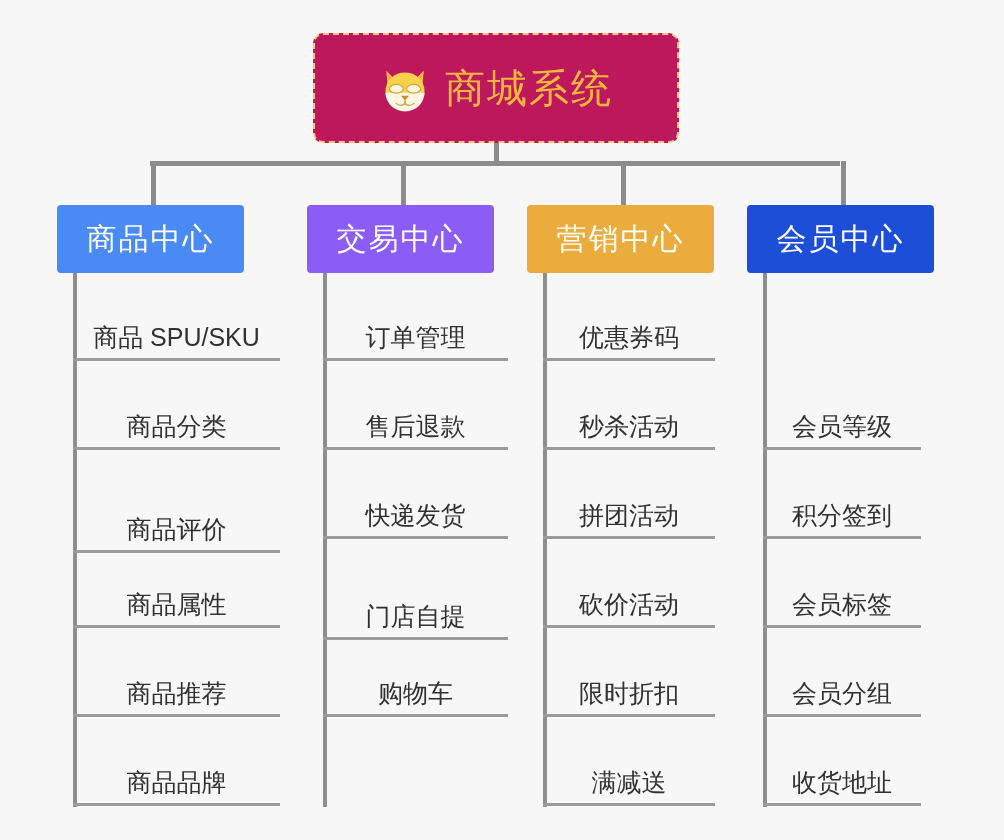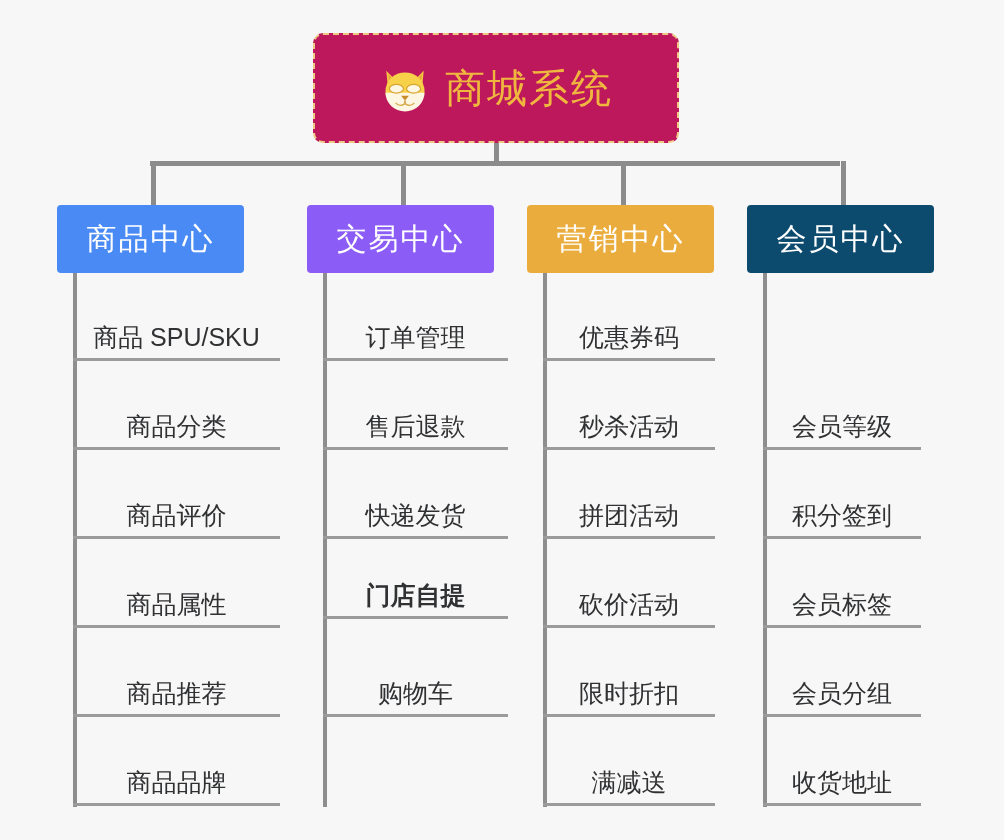--- a/index.html
+++ b/index.html
@@ -157,21 +157,21 @@
         <span class="cat-label">商品中心</span>
       </div>
       <div class="column" style="left: 73px; top: 273px; width: 207px; height: 534px;">
         <div class="trunk" style="height: 534px;"></div>
         <div class="leaf" style="top: 0px; width: 207px;">
           <span class="leaf-label">商品 SPU/SKU</span>
         </div>
         <div class="leaf" style="top: 89px; width: 207px;">
           <span class="leaf-label">商品分类</span>
         </div>
-        <div class="leaf" style="top: 178px; width: 207px;">
+        <div class="leaf" style="top: 192px; width: 207px;">
           <span class="leaf-label">商品评价</span>
         </div>
         <div class="leaf" style="top: 267px; width: 207px;">
           <span class="leaf-label">商品属性</span>
         </div>
         <div class="leaf" style="top: 356px; width: 207px;">
           <span class="leaf-label">商品推荐</span>
         </div>
         <div class="leaf" style="top: 445px; width: 207px;">
           <span class="leaf-label">商品品牌</span>
@@ -185,21 +185,21 @@
         <div class="trunk" style="height: 534px;"></div>
         <div class="leaf" style="top: 0px; width: 185px;">
           <span class="leaf-label">订单管理</span>
         </div>
         <div class="leaf" style="top: 89px; width: 185px;">
           <span class="leaf-label">售后退款</span>
         </div>
         <div class="leaf" style="top: 178px; width: 185px;">
           <span class="leaf-label">快递发货</span>
         </div>
-        <div class="leaf" style="top: 258px; width: 185px; font-weight: bold;">
+        <div class="leaf" style="top: 279px; width: 185px;">
           <span class="leaf-label">门店自提</span>
         </div>
         <div class="leaf" style="top: 356px; width: 185px;">
           <span class="leaf-label">购物车</span>
         </div>
       </div>
       <div class="ln drop" style="left: 621px;"></div>
       <div class="cat-box" style="left: 527px; width: 187px; background: rgb(234, 173, 61);">
         <span class="cat-label">营销中心</span>
       </div>
@@ -218,21 +218,21 @@
           <span class="leaf-label">砍价活动</span>
         </div>
         <div class="leaf" style="top: 356px; width: 172px;">
           <span class="leaf-label">限时折扣</span>
         </div>
         <div class="leaf" style="top: 445px; width: 172px;">
           <span class="leaf-label">满减送</span>
         </div>
       </div>
       <div class="ln drop" style="left: 841px;"></div>
-      <div class="cat-box" style="left: 747px; width: 187px; background: #0c4a6e;">
+      <div class="cat-box" style="left: 747px; width: 187px; background: #1d4ed8;">
         <span class="cat-label">会员中心</span>
       </div>
       <div class="column" style="left: 763px; top: 273px; width: 158px; height: 534px;">
         <div class="trunk" style="height: 534px;"></div>
         <div class="leaf" style="top: 89px; width: 158px;">
           <span class="leaf-label">会员等级</span>
         </div>
         <div class="leaf" style="top: 178px; width: 158px;">
           <span class="leaf-label">积分签到</span>
         </div>

